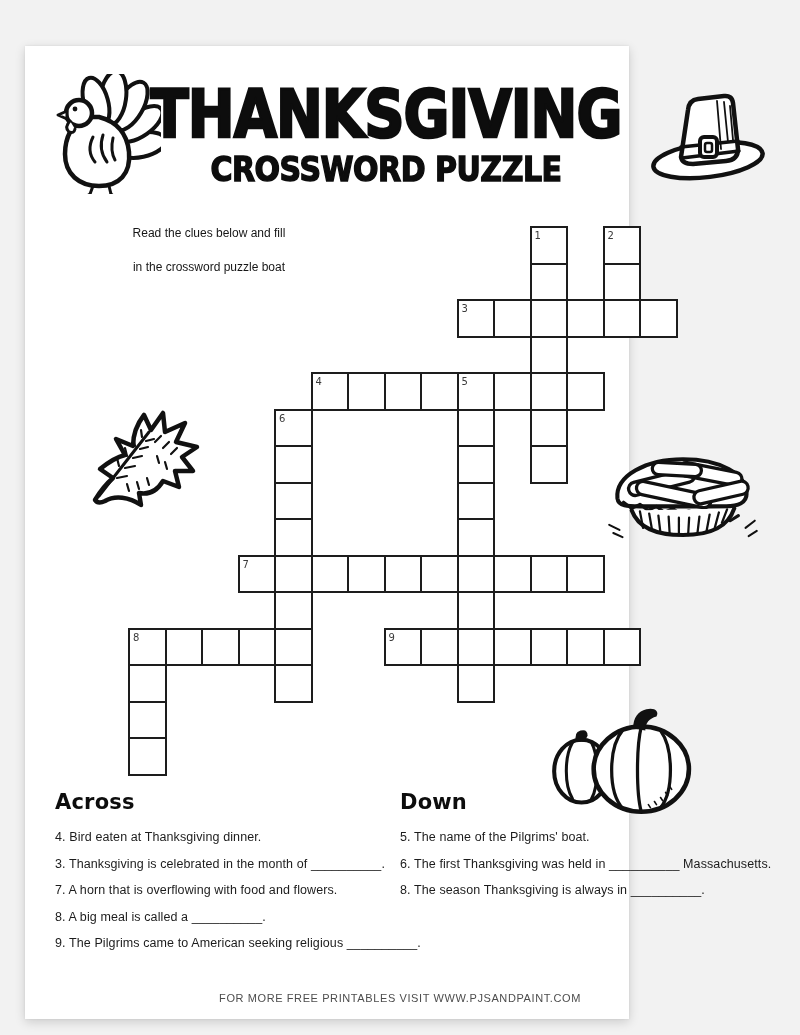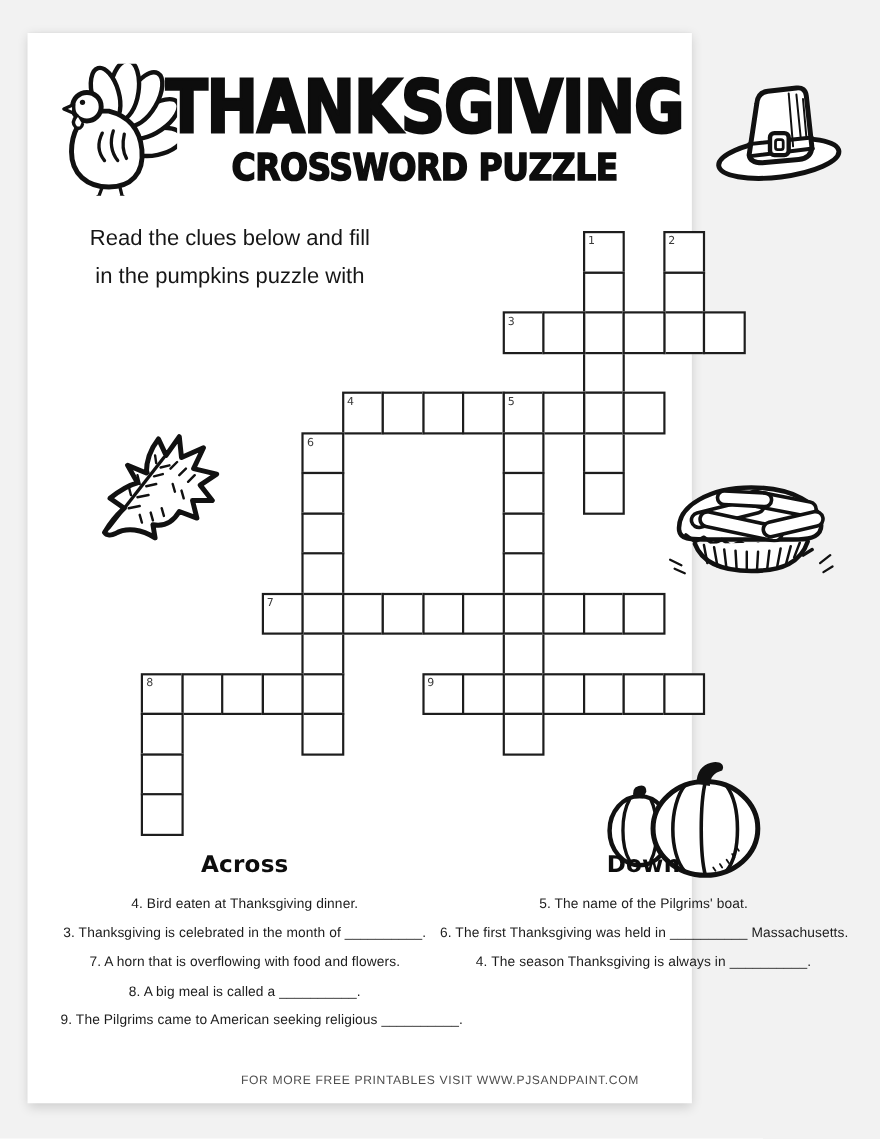--- a/index.html
+++ b/index.html
@@ -3,21 +3,21 @@
 <meta charset="utf-8">
 <style>
   html,body{margin:0;padding:0;}
   body{
     width:800px;height:1035px;position:relative;
     background:#f2f2f2;
     font-family:"Liberation Sans", sans-serif;
     -webkit-font-smoothing:antialiased;
   }
   .page{
-    position:absolute;left:25px;top:30px;width:604px;height:973px;
+    position:absolute;left:25px;top:46px;width:604px;height:973px;
     background:#ffffff;
     box-shadow:0 3px 10px rgba(0,0,0,0.16), 0 0 2px rgba(0,0,0,0.08);
   }
   .title{
     position:absolute;left:0;top:36px;width:722px;margin:0;
     text-align:center;color:#0d0d0d;
     font-family:"DejaVu Sans", sans-serif;font-weight:bold;
     font-size:56px;line-height:56px;letter-spacing:-1px;
     -webkit-text-stroke:2.2px #0d0d0d;
     transform:scaleY(1.18);transform-origin:center top;
@@ -26,34 +26,34 @@
     position:absolute;left:0;top:106px;width:722px;margin:0;
     text-align:center;color:#0d0d0d;
     font-family:"DejaVu Sans", sans-serif;font-weight:bold;
     font-size:30px;line-height:32px;letter-spacing:-0.5px;
     -webkit-text-stroke:1.3px #0d0d0d;
     transform:scaleY(1.12);transform-origin:center top;
   }
   .instructions{
     position:absolute;left:34px;top:170px;width:300px;
     text-align:center;color:#161616;
-    font-size:20px;line-height:34px;font-weight:400;
+    font-size:12px;line-height:34px;font-weight:400;
   }
   .illu{position:absolute;z-index:1;}
   #grid{position:absolute;left:0;top:0;width:100%;height:100%;z-index:2;}
   .cell{
     position:absolute;box-sizing:border-box;
     border:2px solid #1d1d1d;background:#ffffff;
   }
   .cellnum{
     position:absolute;left:3px;top:2px;
     font-size:10px;line-height:11px;color:#3a3a3a;font-weight:400;
     font-family:"DejaVu Sans", sans-serif;
   }
-  .clues{position:absolute;z-index:3;text-align:center;}
+  .clues{position:absolute;z-index:3;}
   .clues h3{
     margin:0 0 16px 0;font-size:21px;color:#0d0d0d;
     font-family:"DejaVu Sans", sans-serif;font-weight:bold;
     letter-spacing:0.2px;
   }
   .clue{
     font-size:12.5px;color:#1c1c1c;margin-bottom:12.5px;
     white-space:nowrap;letter-spacing:0.1px;
   }
   .footer{
@@ -93,21 +93,21 @@
     <path class="ink" stroke-width="3.5" d="M34 57 L91 51 M35 68 L92 61"></path>
     <rect class="ink paper" stroke-width="4" x="53" y="47" width="17" height="20" rx="4"></rect>
     <rect class="ink paper" stroke-width="2.5" x="58" y="53" width="7" height="9" rx="2"></rect>
   </svg>
 
   <h1 class="title">THANKSGIVING</h1>
   <h2 class="subtitle">CROSSWORD PUZZLE</h2>
 
   <div class="instructions">
     <div>Read the clues below and fill</div>
-    <div>in the pumpkins puzzle with</div>
+    <div>in the crossword puzzle boat</div>
   </div>
 
   <svg class="illu" style="left:58px;top:348px" width="132" height="122" viewBox="0 0 132 122">
     <path class="ink paper" stroke-width="4.5" d="M12 106 C18 96 23 90 30 84 L17 75 C27 67 34 63 42 61 L33 45 L50 52 C50 40 54 30 61 21 L68 36 L80 19 L82 38 L102 29 L93 48 L114 53 L99 63 L110 77 L92 77 L96 93 L80 87 C74 97 66 101 56 99 L58 111 C46 103 32 101 22 107 C18 109 14 109 12 106 Z"></path>
     <path class="ink" stroke-width="3" d="M16 102 L66 38"></path>
     <path class="ink" stroke-width="2.2" d="M34 84 l10 -2 M42 74 l10 -2 M50 64 l9 -2 M57 55 l8 -2 M63 47 l8 -2
       M36 72 l-2 -8 M44 62 l-2 -8 M52 52 l-2 -8 M59 43 l-1 -7
       M72 48 l6 -6 M80 54 l6 -6 M88 60 l6 -6 M74 62 l2 7 M82 68 l2 7
       M44 90 l2 7 M54 88 l2 7 M64 84 l2 7"></path>
   </svg>
@@ -222,18 +222,18 @@
     <div class="clue">3. Thanksgiving is celebrated in the month of __________.</div>
     <div class="clue">7. A horn that is overflowing with food and flowers.</div>
     <div class="clue">8. A big meal is called a __________.</div>
     <div class="clue">9. The Pilgrims came to American seeking religious __________.</div>
   </div>
 
   <div class="clues" style="left:375px;top:744px;width:370px">
     <h3>Down</h3>
     <div class="clue">5. The name of the Pilgrims' boat.</div>
     <div class="clue">6. The first Thanksgiving was held in __________ Massachusetts.</div>
-    <div class="clue">4. The season Thanksgiving is always in __________.</div>
+    <div class="clue">8. The season Thanksgiving is always in __________.</div>
   </div>
 
   <div class="footer">FOR MORE FREE PRINTABLES VISIT WWW.PJSANDPAINT.COM</div>
 
 </div>
 
 </body></html>

